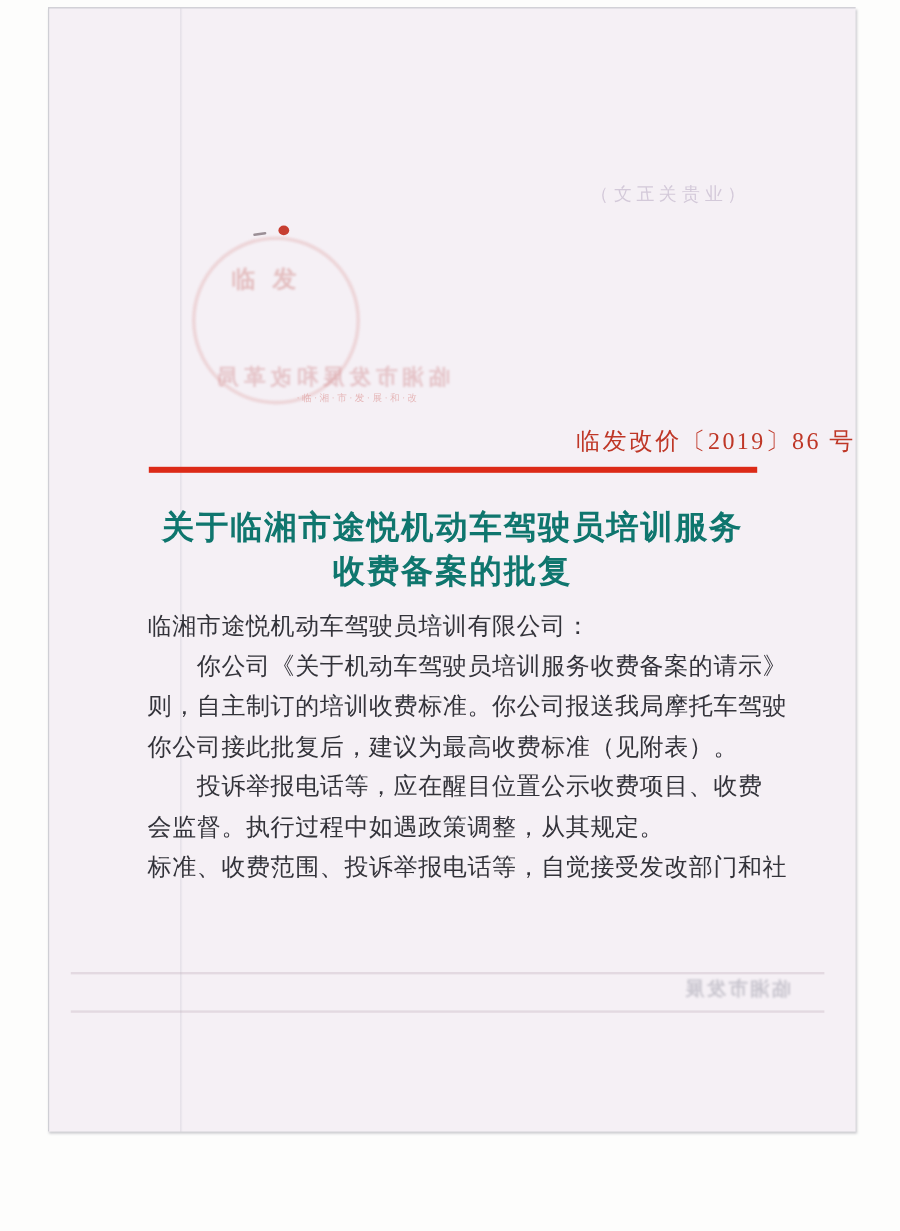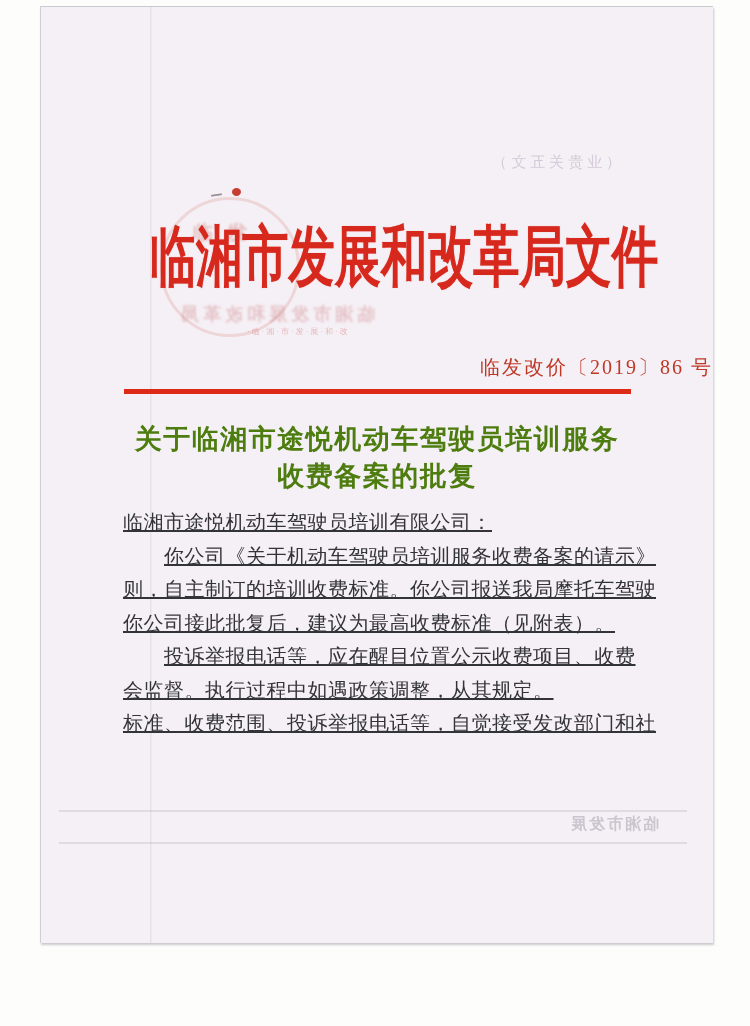--- a/index.html
+++ b/index.html
@@ -100,35 +100,35 @@
     position: absolute; left: 83px; top: 382px;
     width: 507px; height: 5px;
     background: #dc2a17;
   }
 
   
   .doc-title {
     position: absolute; left: 0; right: 0; top: 414px;
     text-align: center;
     font-size: 27px; font-weight: bold;
-    color: #4d7c0f;
+    color: #0f766e;
     line-height: 37px;
     letter-spacing: 1.5px;
   }
 
   
   .body-block {
     position: absolute; left: 82px; top: 499px;
     width: 516px;
     font-size: 20px;
     line-height: 33.5px;
     color: #33333a;
     letter-spacing: 0.5px;
   }
-  .body-block .line { white-space: nowrap; text-decoration: underline; }
+  .body-block .line { white-space: nowrap; }
   .body-block .indent { padding-left: 41px; }
 
   
   .bleed-top-right {
     position: absolute; left: 400px; top: 146px;
     width: 180px;
     font-size: 15px; letter-spacing: 4px;
     color: rgba(150,130,165,0.35);
     transform: scaleX(-1);
     filter: blur(0.6px);
@@ -159,23 +159,20 @@
     <div class="pen-dash"></div>
     <div class="red-dot"></div>
 
     <div class="seal-circle"></div>
     <div class="seal-inner-mark">临发</div>
     <div class="seal-bleed-row">临湘市发展和改革局</div>
     <div class="seal-dotted-row">·临·湘·市·发·展·和·改·革·局·</div>
 
     <div class="bleed-top-right">（业贵关五文）</div>
 
-    <div class="agency-header">
-      <span>临湘市发展和改革局文件</span>
-    </div>
 
     <div class="doc-number">临发改价〔2019〕86 号</div>
 
     <div class="red-rule"></div>
 
     <div class="doc-title">
       <div>关于临湘市途悦机动车驾驶员培训服务</div>
       <div>收费备案的批复</div>
     </div>
 

